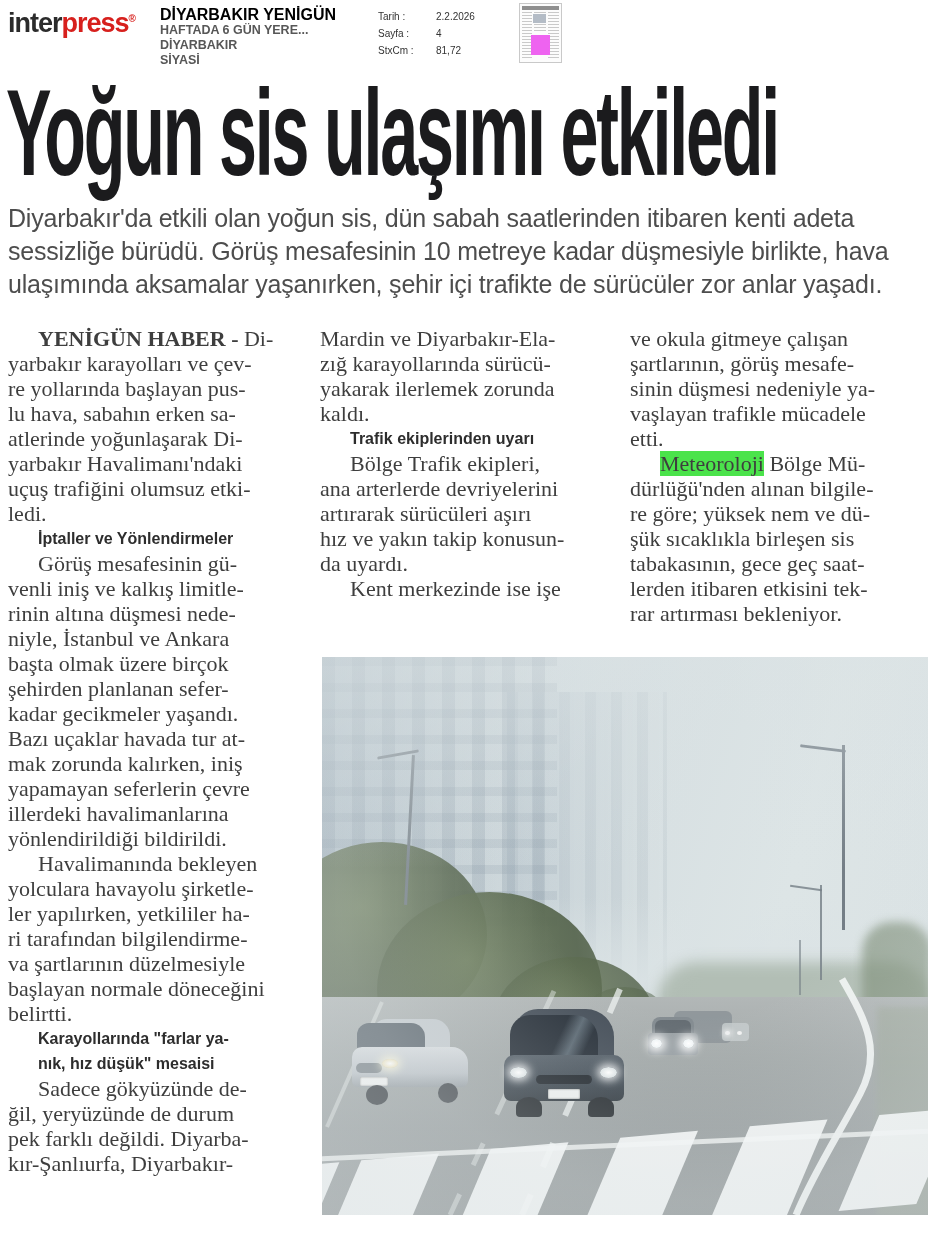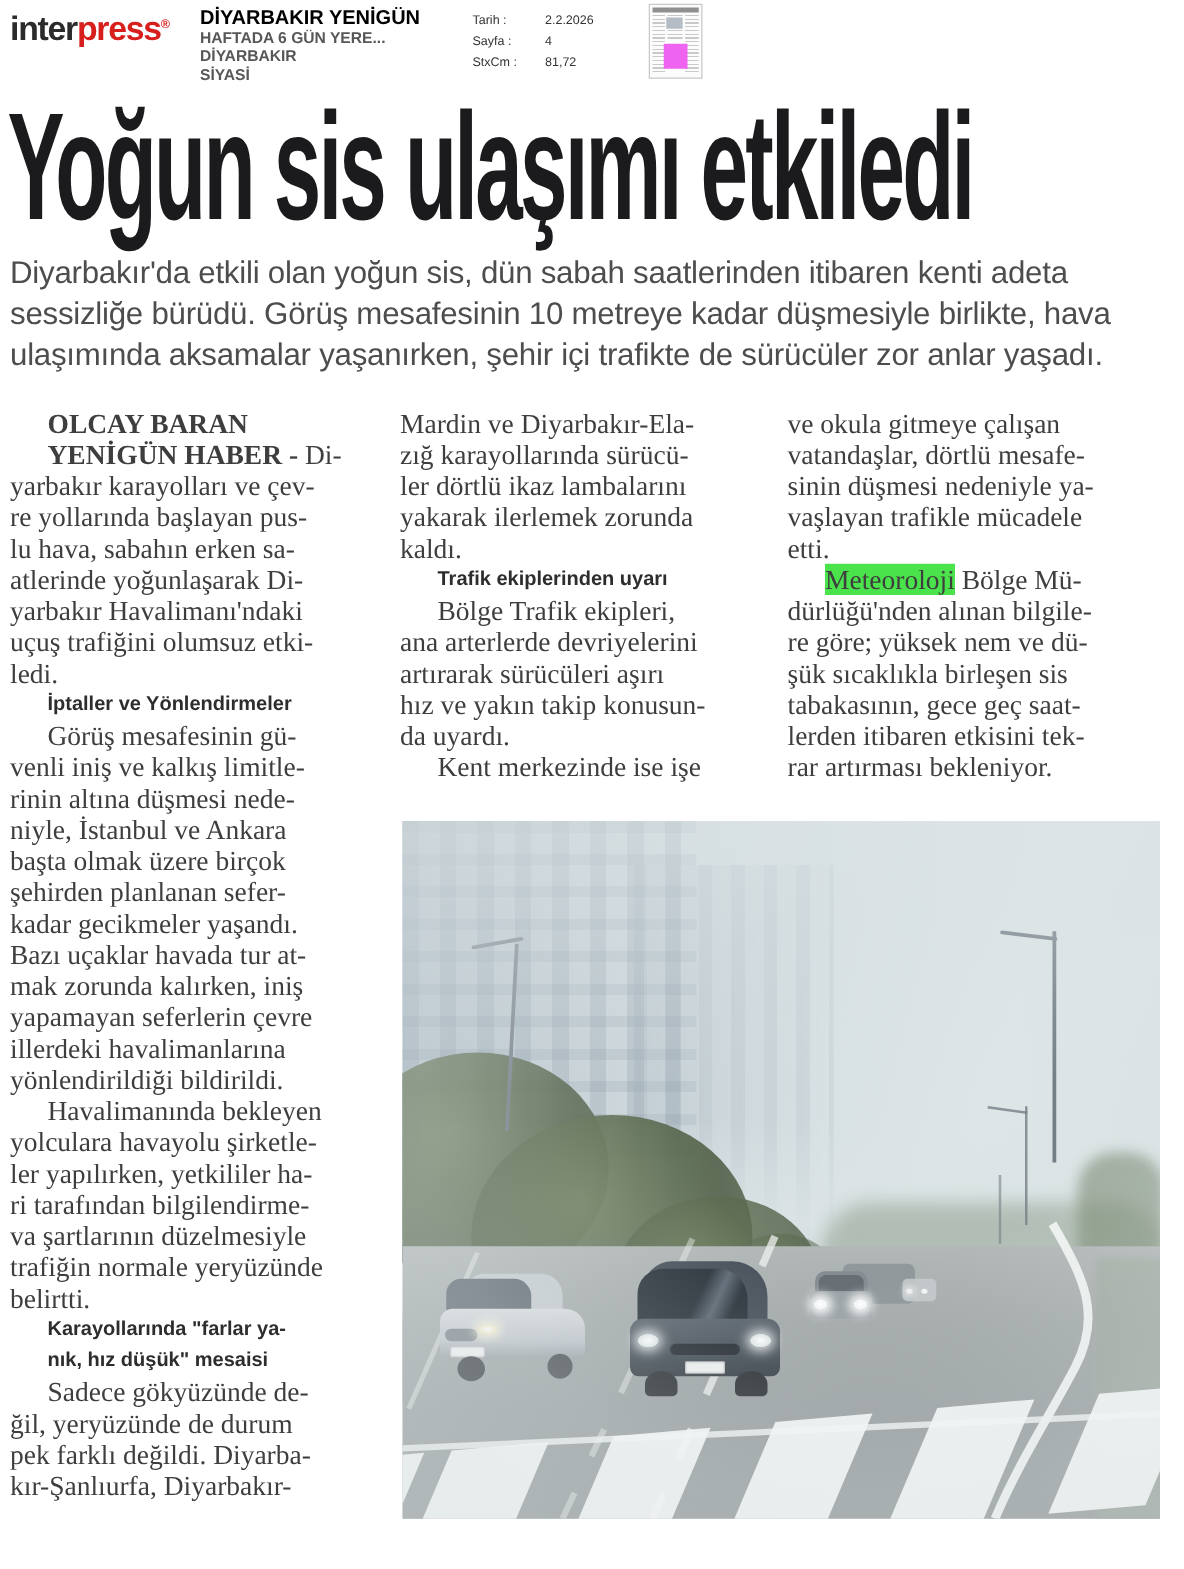--- a/index.html
+++ b/index.html
@@ -162,21 +162,20 @@
   </div>
 
   <div class="headline">Yoğun sis ulaşımı etkiledi</div>
   <div class="lede">
       <div>Diyarbakır'da etkili olan yoğun sis, dün sabah saatlerinden itibaren kenti adeta</div>
       <div>sessizliğe bürüdü. Görüş mesafesinin 10 metreye kadar düşmesiyle birlikte, hava</div>
       <div>ulaşımında aksamalar yaşanırken, şehir içi trafikte de sürücüler zor anlar yaşadı.</div>
     </div>
 
   <div class="col col1">
-      <div class="ln byline ind"><span>OLCAY BARAN</span></div>
       <div class="ln  ind"><span class="b">YENİGÜN HABER - </span><span>Di-</span></div>
       <div class="ln "><span>yarbakır karayolları ve çev-</span></div>
       <div class="ln "><span>re yollarında başlayan pus-</span></div>
       <div class="ln "><span>lu hava, sabahın erken sa-</span></div>
       <div class="ln "><span>atlerinde yoğunlaşarak Di-</span></div>
       <div class="ln "><span>yarbakır Havalimanı'ndaki</span></div>
       <div class="ln "><span>uçuş trafiğini olumsuz etki-</span></div>
       <div class="ln "><span>ledi.</span></div>
       <div class="ln sub ind"><span>İptaller ve Yönlendirmeler</span></div>
       <div class="ln  ind"><span>Görüş mesafesinin gü-</span></div>
@@ -189,46 +188,45 @@
       <div class="ln "><span>Bazı uçaklar havada tur at-</span></div>
       <div class="ln "><span>mak zorunda kalırken, iniş</span></div>
       <div class="ln "><span>yapamayan seferlerin çevre</span></div>
       <div class="ln "><span>illerdeki havalimanlarına</span></div>
       <div class="ln "><span>yönlendirildiği bildirildi.</span></div>
       <div class="ln  ind"><span>Havalimanında bekleyen</span></div>
       <div class="ln "><span>yolculara havayolu şirketle-</span></div>
       <div class="ln "><span>ler yapılırken, yetkililer ha-</span></div>
       <div class="ln "><span>ri tarafından bilgilendirme-</span></div>
       <div class="ln "><span>va şartlarının düzelmesiyle</span></div>
-      <div class="ln "><span>trafiğin normale yeryüzünde</span></div>
+      <div class="ln "><span>başlayan normale döneceğini</span></div>
       <div class="ln "><span>belirtti.</span></div>
       <div class="ln sub ind"><span>Karayollarında "farlar ya-</span></div>
       <div class="ln sub ind"><span>nık, hız düşük" mesaisi</span></div>
       <div class="ln  ind"><span>Sadece gökyüzünde de-</span></div>
       <div class="ln "><span>ğil, yeryüzünde de durum</span></div>
       <div class="ln "><span>pek farklı değildi. Diyarba-</span></div>
       <div class="ln "><span>kır-Şanlıurfa, Diyarbakır-</span></div>
     </div>
   <div class="col col2">
       <div class="ln "><span>Mardin ve Diyarbakır-Ela-</span></div>
       <div class="ln "><span>zığ karayollarında sürücü-</span></div>
-      <div class="ln "><span>ler dörtlü ikaz lambalarını</span></div>
       <div class="ln "><span>yakarak ilerlemek zorunda</span></div>
       <div class="ln "><span>kaldı.</span></div>
       <div class="ln sub ind"><span>Trafik ekiplerinden uyarı</span></div>
       <div class="ln  ind"><span>Bölge Trafik ekipleri,</span></div>
       <div class="ln "><span>ana arterlerde devriyelerini</span></div>
       <div class="ln "><span>artırarak sürücüleri aşırı</span></div>
       <div class="ln "><span>hız ve yakın takip konusun-</span></div>
       <div class="ln "><span>da uyardı.</span></div>
       <div class="ln  ind"><span>Kent merkezinde ise işe</span></div>
     </div>
   <div class="col col3">
       <div class="ln "><span>ve okula gitmeye çalışan</span></div>
-      <div class="ln "><span>vatandaşlar, dörtlü mesafe-</span></div>
+      <div class="ln "><span>şartlarının, görüş mesafe-</span></div>
       <div class="ln "><span>sinin düşmesi nedeniyle ya-</span></div>
       <div class="ln "><span>vaşlayan trafikle mücadele</span></div>
       <div class="ln "><span>etti.</span></div>
       <div class="ln  ind"><span class="hl">Meteoroloji</span><span> Bölge Mü-</span></div>
       <div class="ln "><span>dürlüğü'nden alınan bilgile-</span></div>
       <div class="ln "><span>re göre; yüksek nem ve dü-</span></div>
       <div class="ln "><span>şük sıcaklıkla birleşen sis</span></div>
       <div class="ln "><span>tabakasının, gece geç saat-</span></div>
       <div class="ln "><span>lerden itibaren etkisini tek-</span></div>
       <div class="ln "><span>rar artırması bekleniyor.</span></div>

